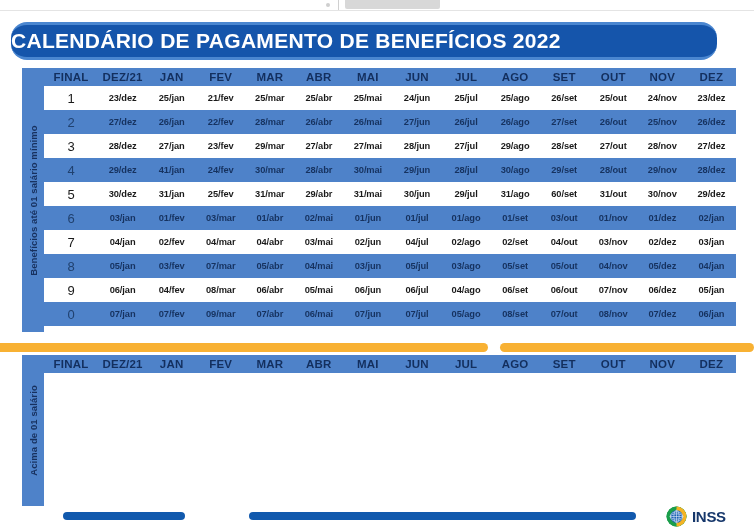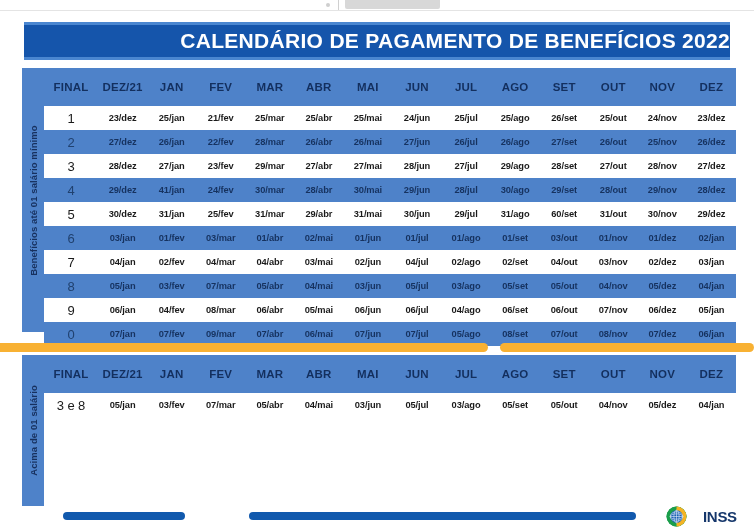--- a/index.html
+++ b/index.html
@@ -48,29 +48,30 @@
     position: absolute;
     top: 12px; left: 0;
     width: 754px;
     height: 517px;
     background: #ffffff;
   }
 
   
   .title-banner {
     position: absolute;
-    top: 10px; left: 24px;
+    top: 10px; left: 11px;
     width: 706px;
     height: 38px;
     background: #1555ab;
     border-top: 3px solid #4a86d0;
     border-bottom: 3px solid #4a86d0;
     display: flex;
     align-items: center;
-    justify-content: flex-end;
+    justify-content: flex-start;
+    border-radius: 16px;
   }
   .title-text {
     color: #ffffff;
     font-size: 21px;
     font-weight: bold;
     letter-spacing: 0.3px;
     white-space: nowrap;
   }
 
   
@@ -107,21 +108,21 @@
     left: 22px; top: 0;
     width: 692px;
     border-collapse: collapse;
     table-layout: fixed;
   }
   table.cal th {
     background: #4e82c9;
     color: #132f5e;
     font-size: 11.5px;
     font-weight: bold;
-    height: 38px;
+    height: 18px;
     text-align: center;
     letter-spacing: 0.2px;
   }
   table.cal td {
     height: 24px;
     text-align: center;
     font-size: 9.3px;
     font-weight: bold;
     color: #1a1a1a;
     letter-spacing: -0.1px;
@@ -176,21 +177,21 @@
     background: #1159ad;
     border-radius: 4px;
   }
 
   
   .logo {
     position: absolute;
     left: 666px; top: 494px;
     display: flex;
     align-items: center;
-    gap: 16px;
+    gap: 5px;
   }
   .logo-mark { width: 21px; height: 21px; display: block; }
   .logo-text {
     font-size: 15px;
     font-weight: bold;
     color: #16376b;
     letter-spacing: -0.3px;
   }
 </style>
 </head>
@@ -418,36 +419,20 @@
           <th class="c-mon">JUN</th>
           <th class="c-mon">JUL</th>
           <th class="c-mon">AGO</th>
           <th class="c-mon">SET</th>
           <th class="c-mon">OUT</th>
           <th class="c-mon">NOV</th>
           <th class="c-mon">DEZ</th>
         </tr>
       </thead>
       <tbody>
-          <tr class="odd">
-            <td class="final-col c-final">3 e 8</td>
-            <td class="c-mon">05/jan</td>
-            <td class="c-mon">03/fev</td>
-            <td class="c-mon">07/mar</td>
-            <td class="c-mon">05/abr</td>
-            <td class="c-mon">04/mai</td>
-            <td class="c-mon">03/jun</td>
-            <td class="c-mon">05/jul</td>
-            <td class="c-mon">03/ago</td>
-            <td class="c-mon">05/set</td>
-            <td class="c-mon">05/out</td>
-            <td class="c-mon">04/nov</td>
-            <td class="c-mon">05/dez</td>
-            <td class="c-mon">04/jan</td>
-          </tr>
         </tbody>
     </table>
   </div>
 
   <div class="bar-b-left"></div>
   <div class="bar-b-right"></div>
 
   <div class="logo">
     <svg class="logo-mark" viewBox="0 0 40 40">
       <circle cx="20" cy="20" r="19" fill="#1b9e4b"></circle>

